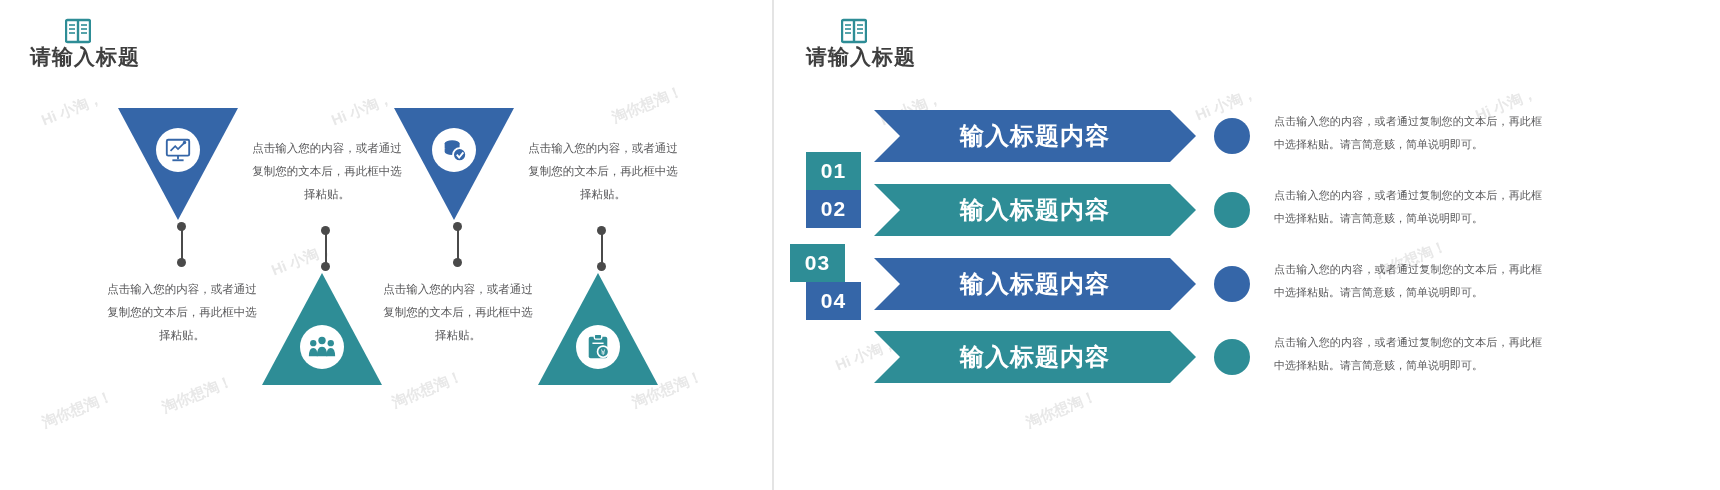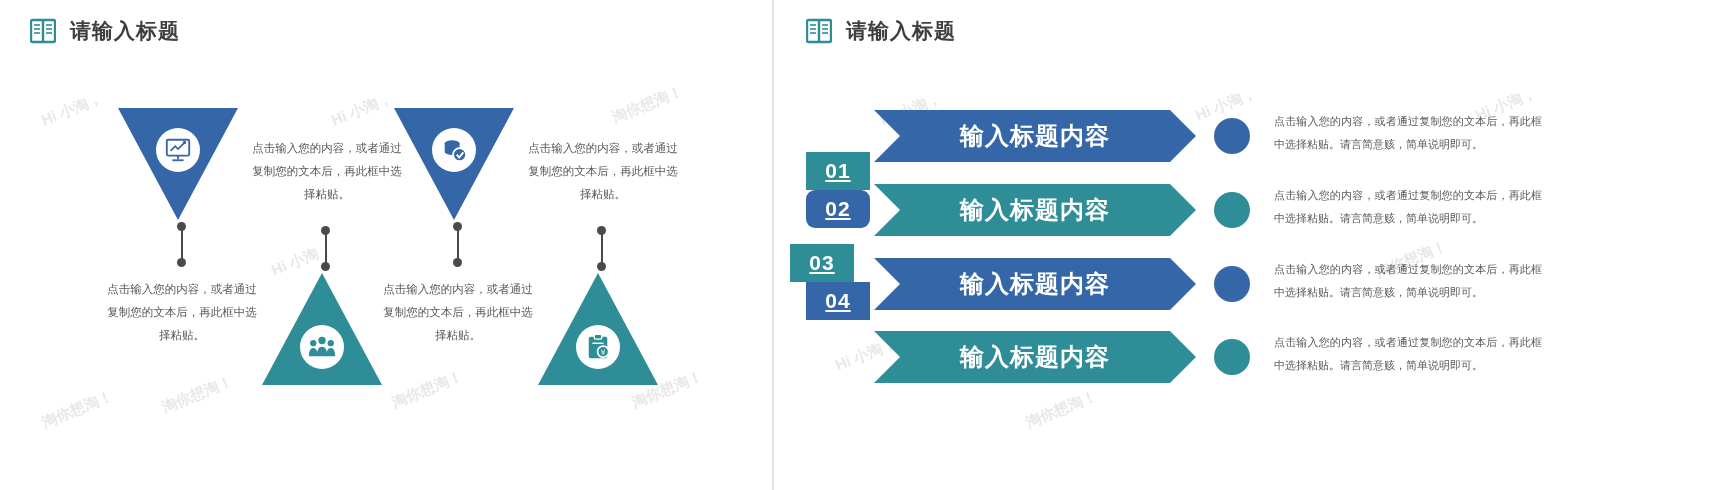--- a/index.html
+++ b/index.html
@@ -33,20 +33,21 @@
   }
   .slide-right { width: 946px; }
 
   
   .header {
     position: absolute;
     top: 18px;
     left: 30px;
     display: flex;
     align-items: center;
+    flex-direction: column;
   }
   .slide-right .header { left: 32px; }
   .book-icon {
     width: 26px;
     height: 26px;
     margin-right: 14px;
     flex: none;
   }
   .header-title {
     font-size: 21px;
@@ -108,30 +109,29 @@
     width: 150px;
     font-size: 11.5px;
     line-height: 23px;
     color: #58585a;
     text-align: center;
   }
 
   
   .num-badge {
     position: absolute;
-    width: 64px;
+    width: 55px;
     height: 38px;
     color: #ffffff;
     font-size: 21px;
     font-weight: bold;
     display: flex;
     align-items: center;
     justify-content: center;
     letter-spacing: 1px;
-    text-decoration: underline;
   }
   .arrow-band {
     position: absolute;
     height: 52px;
     width: 322px;
     display: flex;
     align-items: center;
     justify-content: center;
     color: #ffffff;
     font-size: 24px;
@@ -273,21 +273,21 @@
         </svg>
       </span>
       <span class="header-title">请输入标题</span>
     </div>
 
     <div class="num-badge" style="left:32px; top:152px; background:#2e8d96;">01</div>
     <div class="arrow-band" style="left:100px; top:110px; background:#3566a8;">输入标题内容</div>
     <div class="row-bullet" style="left:440px; top:118px; background:#3566a8;"></div>
     <div class="row-text" style="left:500px; top:110px;">点击输入您的内容，或者通过复制您的文本后，再此框中选择粘贴。请言简意赅，简单说明即可。</div>
 
-    <div class="num-badge" style="left:32px; top:190px; background:#3566a8;border-radius:9px;">02</div>
+    <div class="num-badge" style="left:32px; top:190px; background:#3566a8;">02</div>
     <div class="arrow-band" style="left:100px; top:184px; background:#2e8d96;">输入标题内容</div>
     <div class="row-bullet" style="left:440px; top:192px; background:#2e8d96;"></div>
     <div class="row-text" style="left:500px; top:184px;">点击输入您的内容，或者通过复制您的文本后，再此框中选择粘贴。请言简意赅，简单说明即可。</div>
 
     <div class="num-badge" style="left:16px; top:244px; background:#2e8d96;">03</div>
     <div class="arrow-band" style="left:100px; top:258px; background:#3566a8;">输入标题内容</div>
     <div class="row-bullet" style="left:440px; top:266px; background:#3566a8;"></div>
     <div class="row-text" style="left:500px; top:258px;">点击输入您的内容，或者通过复制您的文本后，再此框中选择粘贴。请言简意赅，简单说明即可。</div>
 
     <div class="num-badge" style="left:32px; top:282px; background:#3566a8;">04</div>

